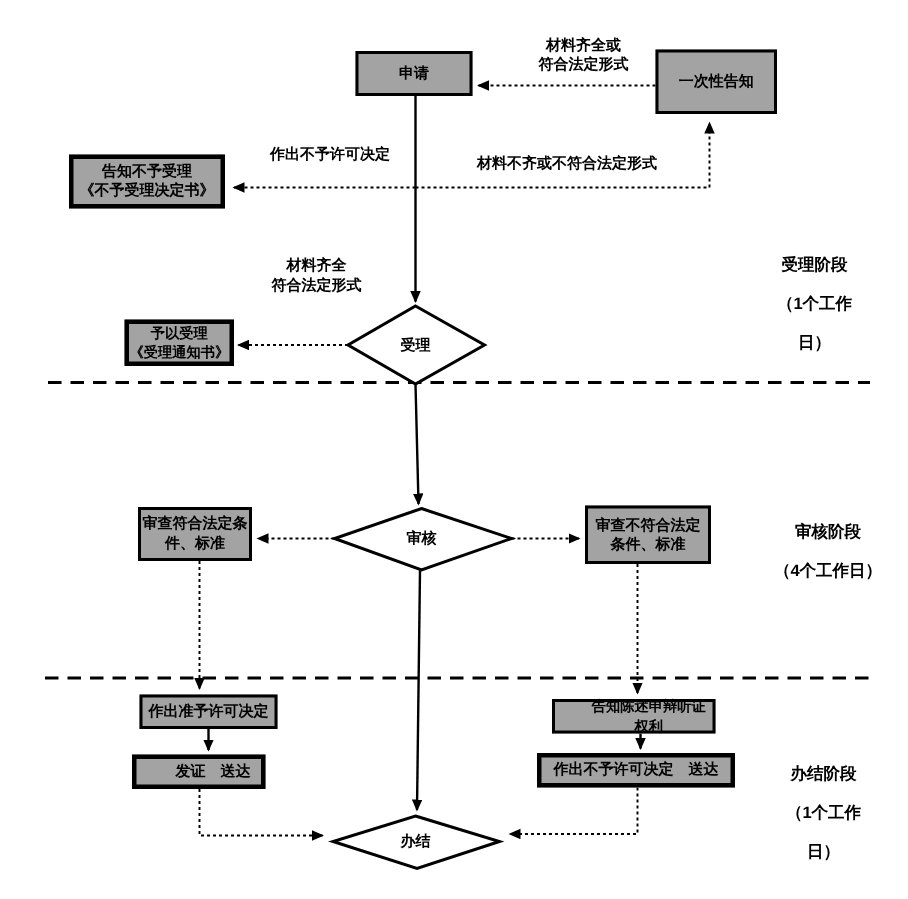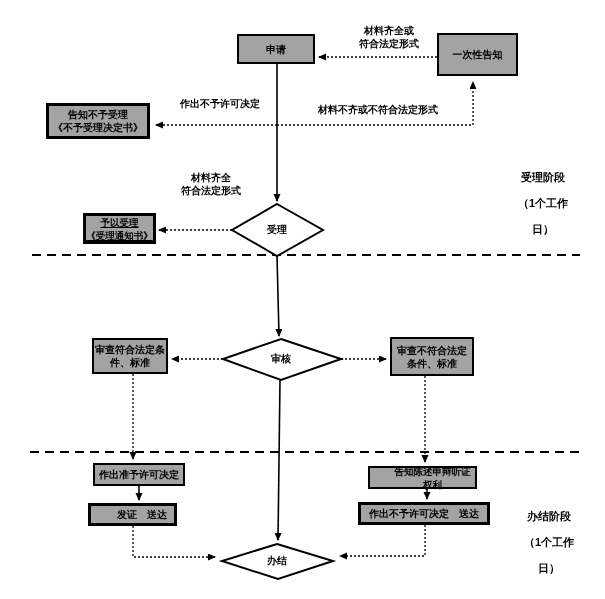--- a/index.html
+++ b/index.html
@@ -82,21 +82,21 @@
     <polygon points="277,544 333,561 278,579 222,561" fill="#fff" stroke="#000" stroke-width="2"></polygon>
   </svg>
 
   <div class="node" style="left:237px;top:34px;width:78px;height:30px;">申请</div>
 
   <div class="node" style="left:437px;top:33px;width:81px;height:43px;">一次性告知</div>
 
   <div class="node thick" style="left:46px;top:103px;width:104px;height:36px;">告知不予受理
 《不予受理决定书》</div>
 
-  <div class="node thick" style="left:83px;top:213px;width:73px;height:31px;font-size:9.5px;text-decoration:underline;">予以受理
+  <div class="node thick" style="left:83px;top:213px;width:73px;height:31px;font-size:9.5px;">予以受理
 《受理通知书》</div>
 
   <div class="node" style="left:92px;top:338px;width:76px;height:36px;">审查符合法定条
 件、标准</div>
 
   <div class="node" style="left:390px;top:337px;width:84px;height:39px;">审查不符合法定
 条件、标准</div>
 
   <div class="node" style="left:93px;top:463px;width:92px;height:23px;">作出准予许可决定</div>
 
@@ -113,17 +113,19 @@
   <div class="flabel" style="left:344px;top:24px;width:90px;">材料齐全或
 符合法定形式</div>
   <div class="flabel" style="left:172px;top:97px;width:96px;">作出不予许可决定</div>
   <div class="flabel" style="left:305px;top:103px;width:146px;">材料不齐或不符合法定形式</div>
   <div class="flabel" style="left:177px;top:171px;width:68px;">材料齐全
 符合法定形式</div>
 
   <div class="stage" style="left:511px;top:164px;width:64px;">受理阶段
 （1个工作
 日）</div>
+  <div class="stage" style="left:503px;top:342px;width:98px;">审核阶段
+（4个工作日）</div>
   <div class="stage" style="left:517px;top:503px;width:64px;">办结阶段
 （1个工作
 日）</div>
 
 </div>
 
 </body></html>

